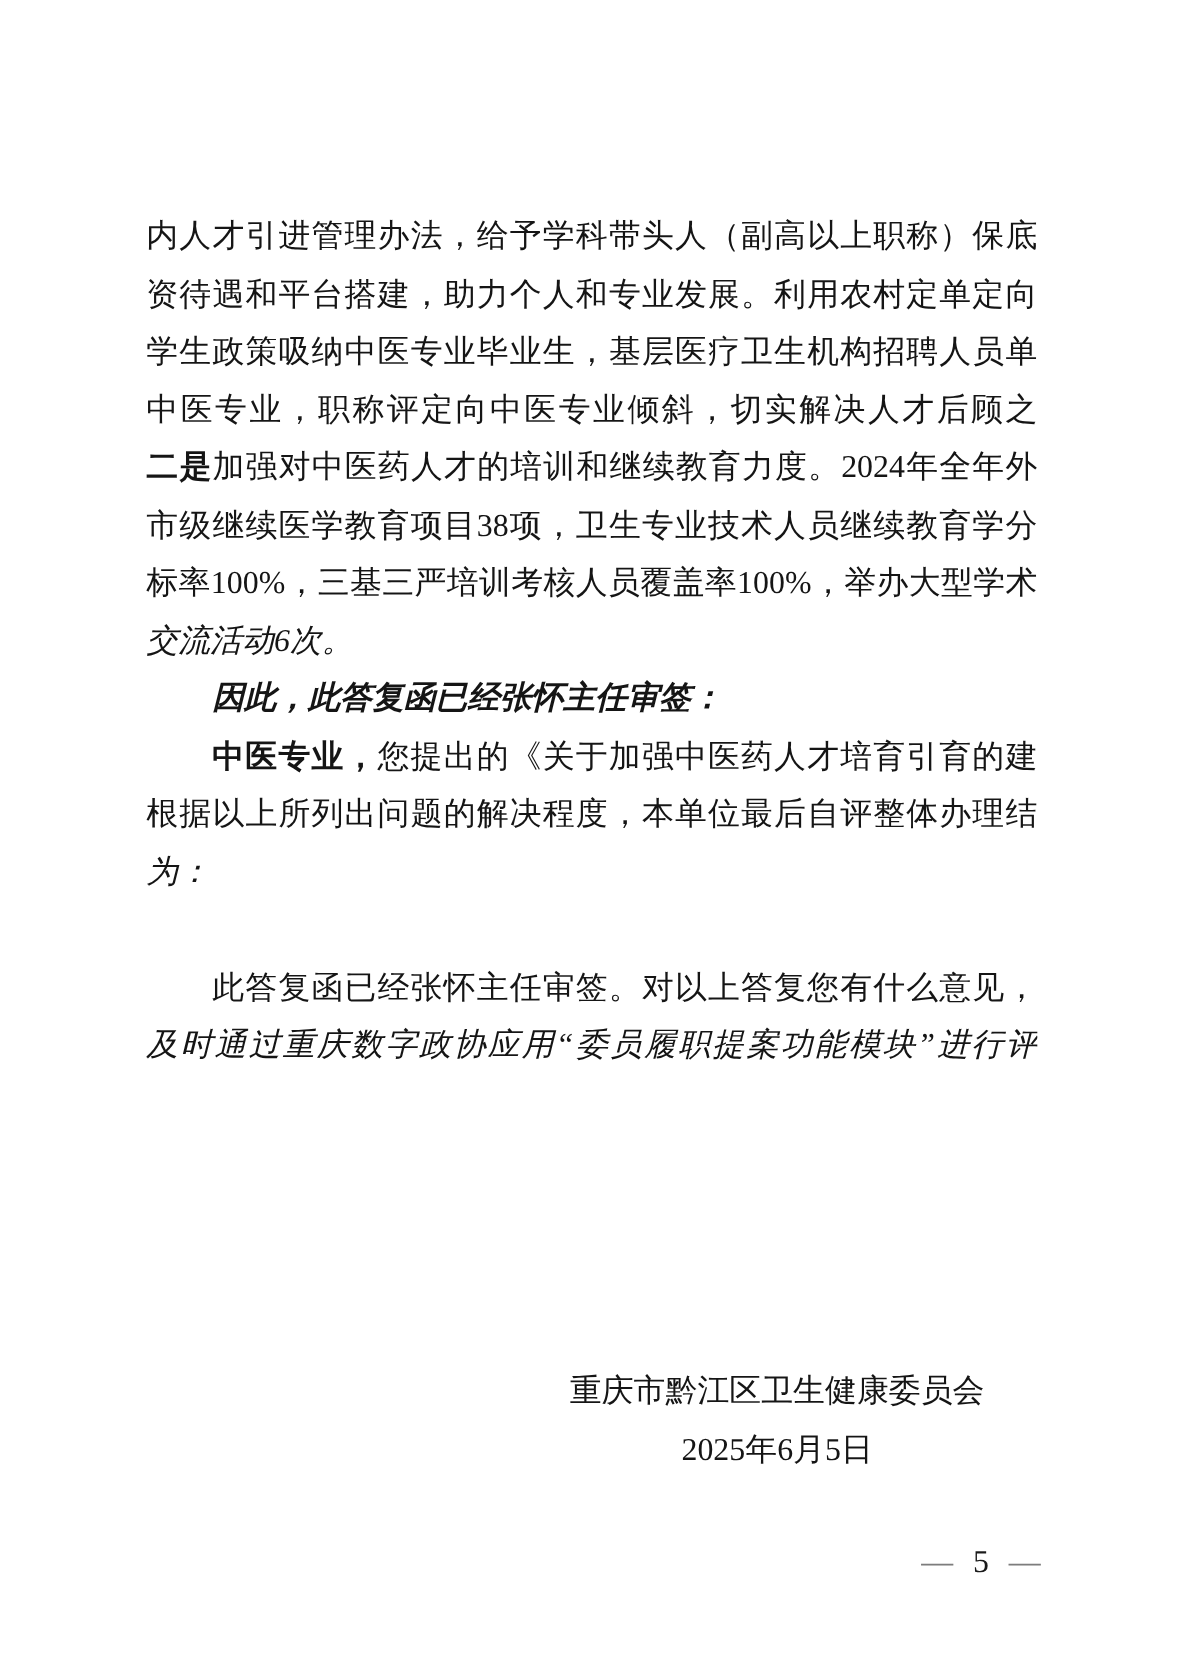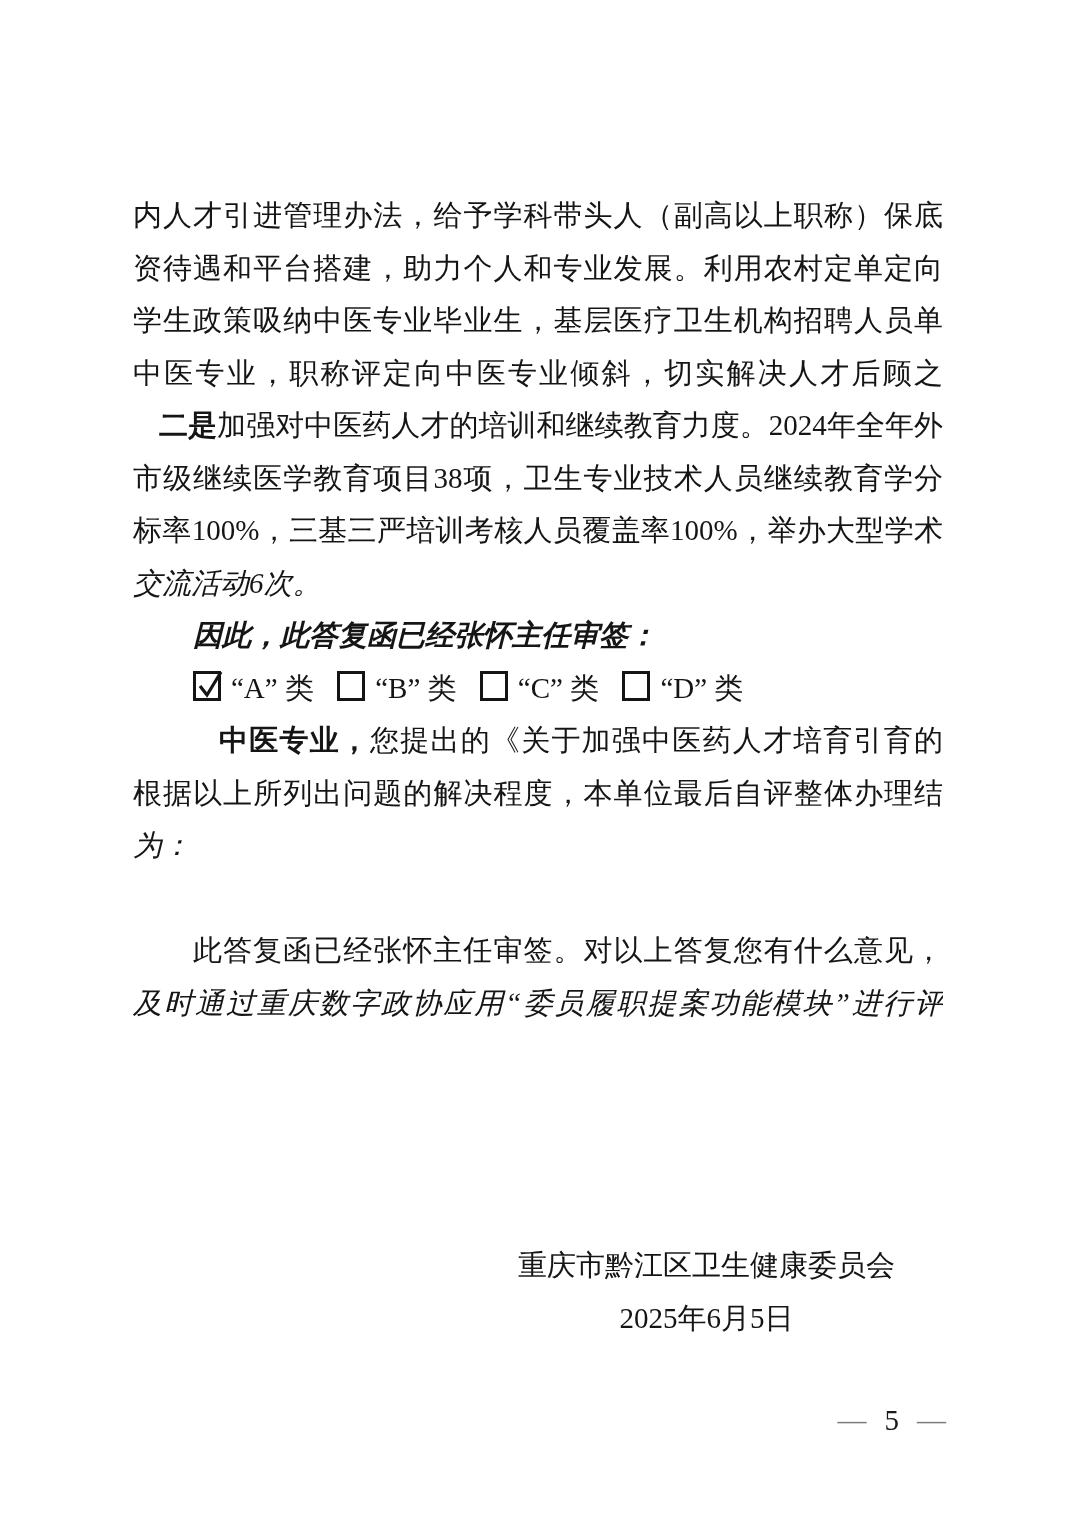--- a/index.html
+++ b/index.html
@@ -23,21 +23,21 @@
   .line {
     height: 52.5px;
     line-height: 52.5px;
     text-align: justify;
     text-align-last: justify;
     text-justify: inter-ideograph;
     overflow: hidden;
   }
   .line.last { text-align-last: left; font-style: italic; }
   .line.indent { padding-left: 60px; }
-  .bold { font-weight: 700; margin-left: 26px; }
+  .bold { font-weight: 700; }
   .semibold { font-weight: 600; }
   .blank-line { height: 52.5px; }
   .cb-line {
     height: 52.5px;
     line-height: 52.5px;
     padding-left: 60px;
     white-space: nowrap;
     overflow: hidden;
   }
   .cb-item { display: inline-block; margin-right: 16px; }
@@ -87,36 +87,20 @@
     <div class="line"><span>资待遇和平台搭建，助力个人和专业发展。利用农村定单定向医</span></div>
     <div class="line"><span>学生政策吸纳中医专业毕业生，基层医疗卫生机构招聘人员单列</span></div>
     <div class="line"><span>中医专业，职称评定向中医专业倾斜，切实解决人才后顾之忧。</span></div>
     <div class="line"><span class="bold">二是</span><span>加强对中医药人才的培训和继续教育力度。2024年全年外出</span></div>
     <div class="line"><span>市级继续医学教育项目38项，卫生专业技术人员继续教育学分达</span></div>
     <div class="line"><span>标率100%，三基三严培训考核人员覆盖率100%，举办大型学术</span></div>
     <div class="line last"><span>交流活动6次。</span></div>
 
     <div class="line last indent"><span class="semibold">因此，此答复函已经张怀主任审签：</span></div>
 
-    <div class="cb-line">
-      <span class="cb-item">
-        <span class="cb-box"><svg width="30" height="34" viewBox="0 0 30 34">
-              <polyline points="6,18 13,27 27,4" fill="none" stroke="#141414" stroke-width="3.2"></polyline>
-            </svg></span><span class="cb-label">“A” 类</span>
-      </span>
-      <span class="cb-item">
-        <span class="cb-box"></span><span class="cb-label">“B” 类</span>
-      </span>
-      <span class="cb-item">
-        <span class="cb-box"></span><span class="cb-label">“C” 类</span>
-      </span>
-      <span class="cb-item">
-        <span class="cb-box"></span><span class="cb-label">“D” 类</span>
-      </span>
-    </div>
 
     <div class="line indent"><span class="bold">中医专业，</span><span>您提出的《关于加强中医药人才培育引育的建议》，</span></div>
     <div class="line"><span>根据以上所列出问题的解决程度，本单位最后自评整体办理结果</span></div>
     <div class="line last"><span>为：</span></div>
 
 
     <div class="blank-line"></div>
 
     <div class="line indent"><span>此答复函已经张怀主任审签。对以上答复您有什么意见，请</span></div>
     <div class="line last"><span>及时通过重庆数字政协应用“委员履职提案功能模块”进行评价。</span></div>

